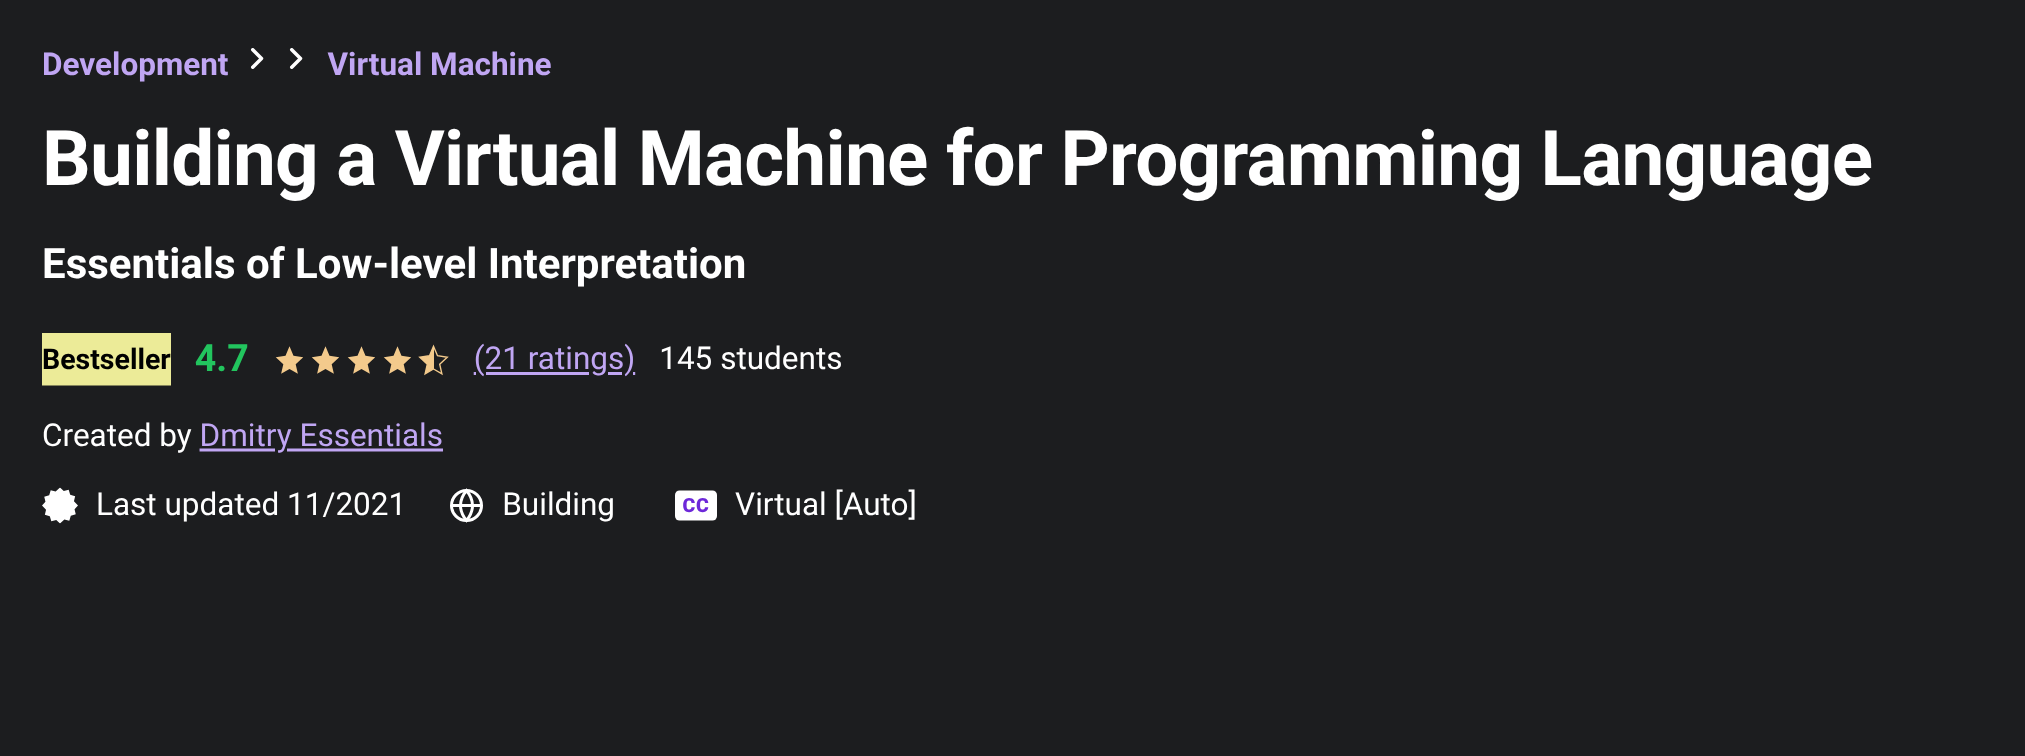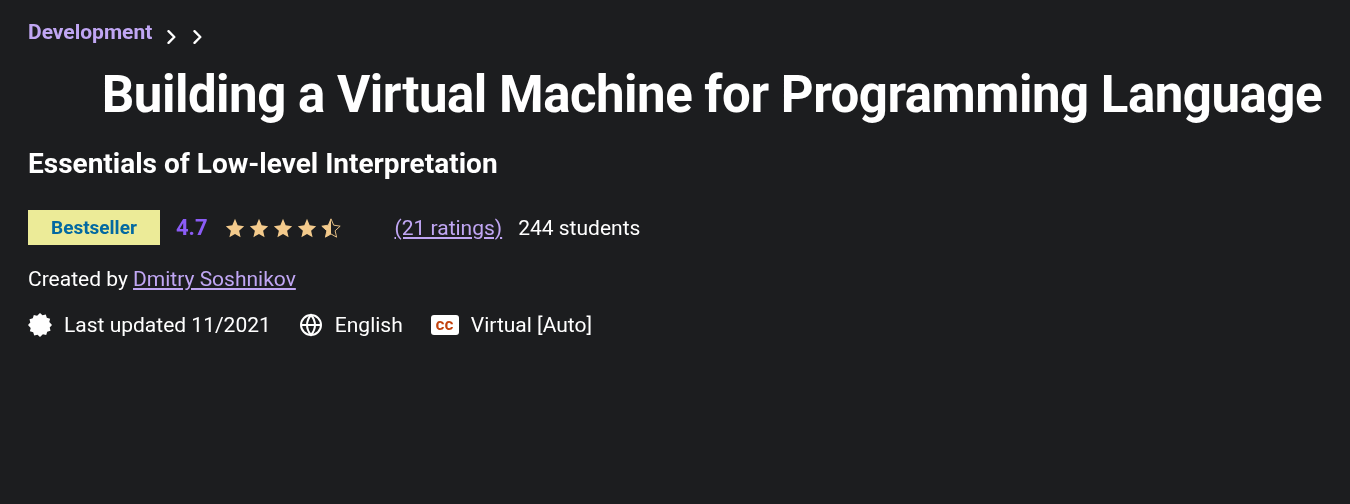--- a/index.html
+++ b/index.html
@@ -10,23 +10,24 @@
     body {
       background: #1c1d1f;
       font-family: -apple-system, BlinkMacSystemFont, "Segoe UI", Roboto, "Helvetica Neue", Arial, sans-serif;
       color: #fff;
       width: 1350px;
       height: 504px;
       padding: 20px 28px;
     }
     .breadcrumb {
       display: flex;
-      align-items: flex-end;
+      align-items: flex-start;
       gap: 14px;
       margin-bottom: 20px;
+      margin-top: 12px;
     }
     .breadcrumb-link {
       color: #c0a6f3;
       font-size: 21px;
       font-weight: 700;
       text-decoration: none;
       cursor: pointer;
     }
     .breadcrumb-sep {
       color: #fff;
@@ -37,60 +38,58 @@
     .breadcrumb-sep svg {
       width: 12px;
       height: 14px;
     }
     .title {
       font-size: 51px;
       font-weight: 700;
       line-height: 1.2;
       margin-bottom: 22px;
       letter-spacing: -0.5px;
-      text-align: right;
     }
     .subtitle {
       font-size: 28px;
       font-weight: 700;
       color: #fff;
       margin-bottom: 30px;
     }
     .meta-row {
       display: flex;
       align-items: center;
       gap: 16px;
       margin-bottom: 22px;
     }
     .badge {
       background: #eceb98;
-      color: #0369a1;
+      color: #000000;
       font-size: 19px;
       font-weight: 700;
-      padding: 6px 23px;
+      padding: 6px 0;
     }
     .rating-value {
-      color: #8b5cf6;
-      font-size: 22px;
+      color: #22c55e;
+      font-size: 25px;
       font-weight: 700;
     }
     .stars {
       display: flex;
       gap: 2px;
     }
     .star {
       width: 22px;
       height: 22px;
     }
     .ratings-link {
       color: #c0a6f3;
       font-size: 21px;
       text-decoration: underline;
       cursor: pointer;
-      margin-left: 37px;
     }
     .students {
       color: #fff;
       font-size: 21px;
     }
     .created-row {
       font-size: 21px;
       margin-bottom: 22px;
     }
     .created-label {
@@ -113,48 +112,50 @@
       align-items: center;
       gap: 12px;
       justify-content: space-between;
     }
     .info-item svg {
       width: 24px;
       height: 24px;
     }
     .cc-badge {
       background: #fff;
-      color: #c2410c;
+      color: #6d28d9;
       font-size: 13px;
       font-weight: 900;
       padding: 2px 4px;
       border-radius: 3px;
       letter-spacing: 0.5px;
       display: inline-flex;
       align-items: center;
       justify-content: center;
       min-width: 28px;
       height: 20px;
+      margin-left: 12px;
     }
   </style>
 </head>
 <body>
 
 <nav class="breadcrumb">
   <a class="breadcrumb-link">Development</a>
   <span class="breadcrumb-sep">
     <svg viewBox="0 0 8 12" fill="none">
         <path d="M1 1l5 5-5 5" stroke="#fff" stroke-width="2" stroke-linecap="round" stroke-linejoin="round"></path>
       </svg>
   </span>
   <span class="breadcrumb-sep">
     <svg viewBox="0 0 8 12" fill="none">
         <path d="M1 1l5 5-5 5" stroke="#fff" stroke-width="2" stroke-linecap="round" stroke-linejoin="round"></path>
       </svg>
   </span>
+  <a class="breadcrumb-link">Virtual Machine</a>
 </nav>
 
 <h1 class="title">Building a Virtual Machine for Programming Language</h1>
 
 <p class="subtitle">Essentials of Low-level Interpretation</p>
 
 <div class="meta-row">
   <span class="badge">Bestseller</span>
   <span class="rating-value">4.7</span>
   <span class="stars">
@@ -174,38 +175,38 @@
         <defs>
           <linearGradient id="half">
             <stop offset="50%" stop-color="#f3ca8c"></stop>
             <stop offset="50%" stop-color="transparent"></stop>
           </linearGradient>
         </defs>
         <path d="M12 2l2.9 6.9L22 10l-5.5 5 1.6 7L12 18.5 5.9 22l1.6-7L2 10l7.1-1.1L12 2z" fill="url(#half)" stroke="#f3ca8c" stroke-width="1"></path>
       </svg>
   </span>
   <a class="ratings-link">(21 ratings)</a>
-  <span class="students">244 students</span>
+  <span class="students">145 students</span>
 </div>
 
 <div class="created-row">
-  <span class="created-label">Created by </span><a class="author-link">Dmitry Soshnikov</a>
+  <span class="created-label">Created by </span><a class="author-link">Dmitry Essentials</a>
 </div>
 
 <div class="info-row">
   <div class="info-item">
     <svg viewBox="0 0 24 24" fill="#fff">
         <path d="M12 0l2.5 2.3 3.3-.8 1 3.3 3.3 1-.8 3.3L24 12l-2.3 2.5.8 3.3-3.3 1-1 3.3-3.3-.8L12 24l-2.5-2.3-3.3.8-1-3.3-3.3-1 .8-3.3L0 12l2.3-2.5-.8-3.3 3.3-1 1-3.3 3.3.8L12 0z"></path>
       </svg>
     <span>Last updated 11/2021</span>
   </div>
   <div class="info-item">
     <svg viewBox="0 0 24 24" fill="none" stroke="#fff" stroke-width="2">
         <circle cx="12" cy="12" r="10"></circle>
         <path d="M2 12h20M12 2c2.5 3 4 6.5 4 10s-1.5 7-4 10c-2.5-3-4-6.5-4-10s1.5-7 4-10z"></path>
       </svg>
-    <span>English</span>
+    <span>Building</span>
   </div>
   <div class="info-item">
     <span class="cc-badge">CC</span>
     <span>Virtual [Auto]</span>
   </div>
 </div>
 
 </body></html>

